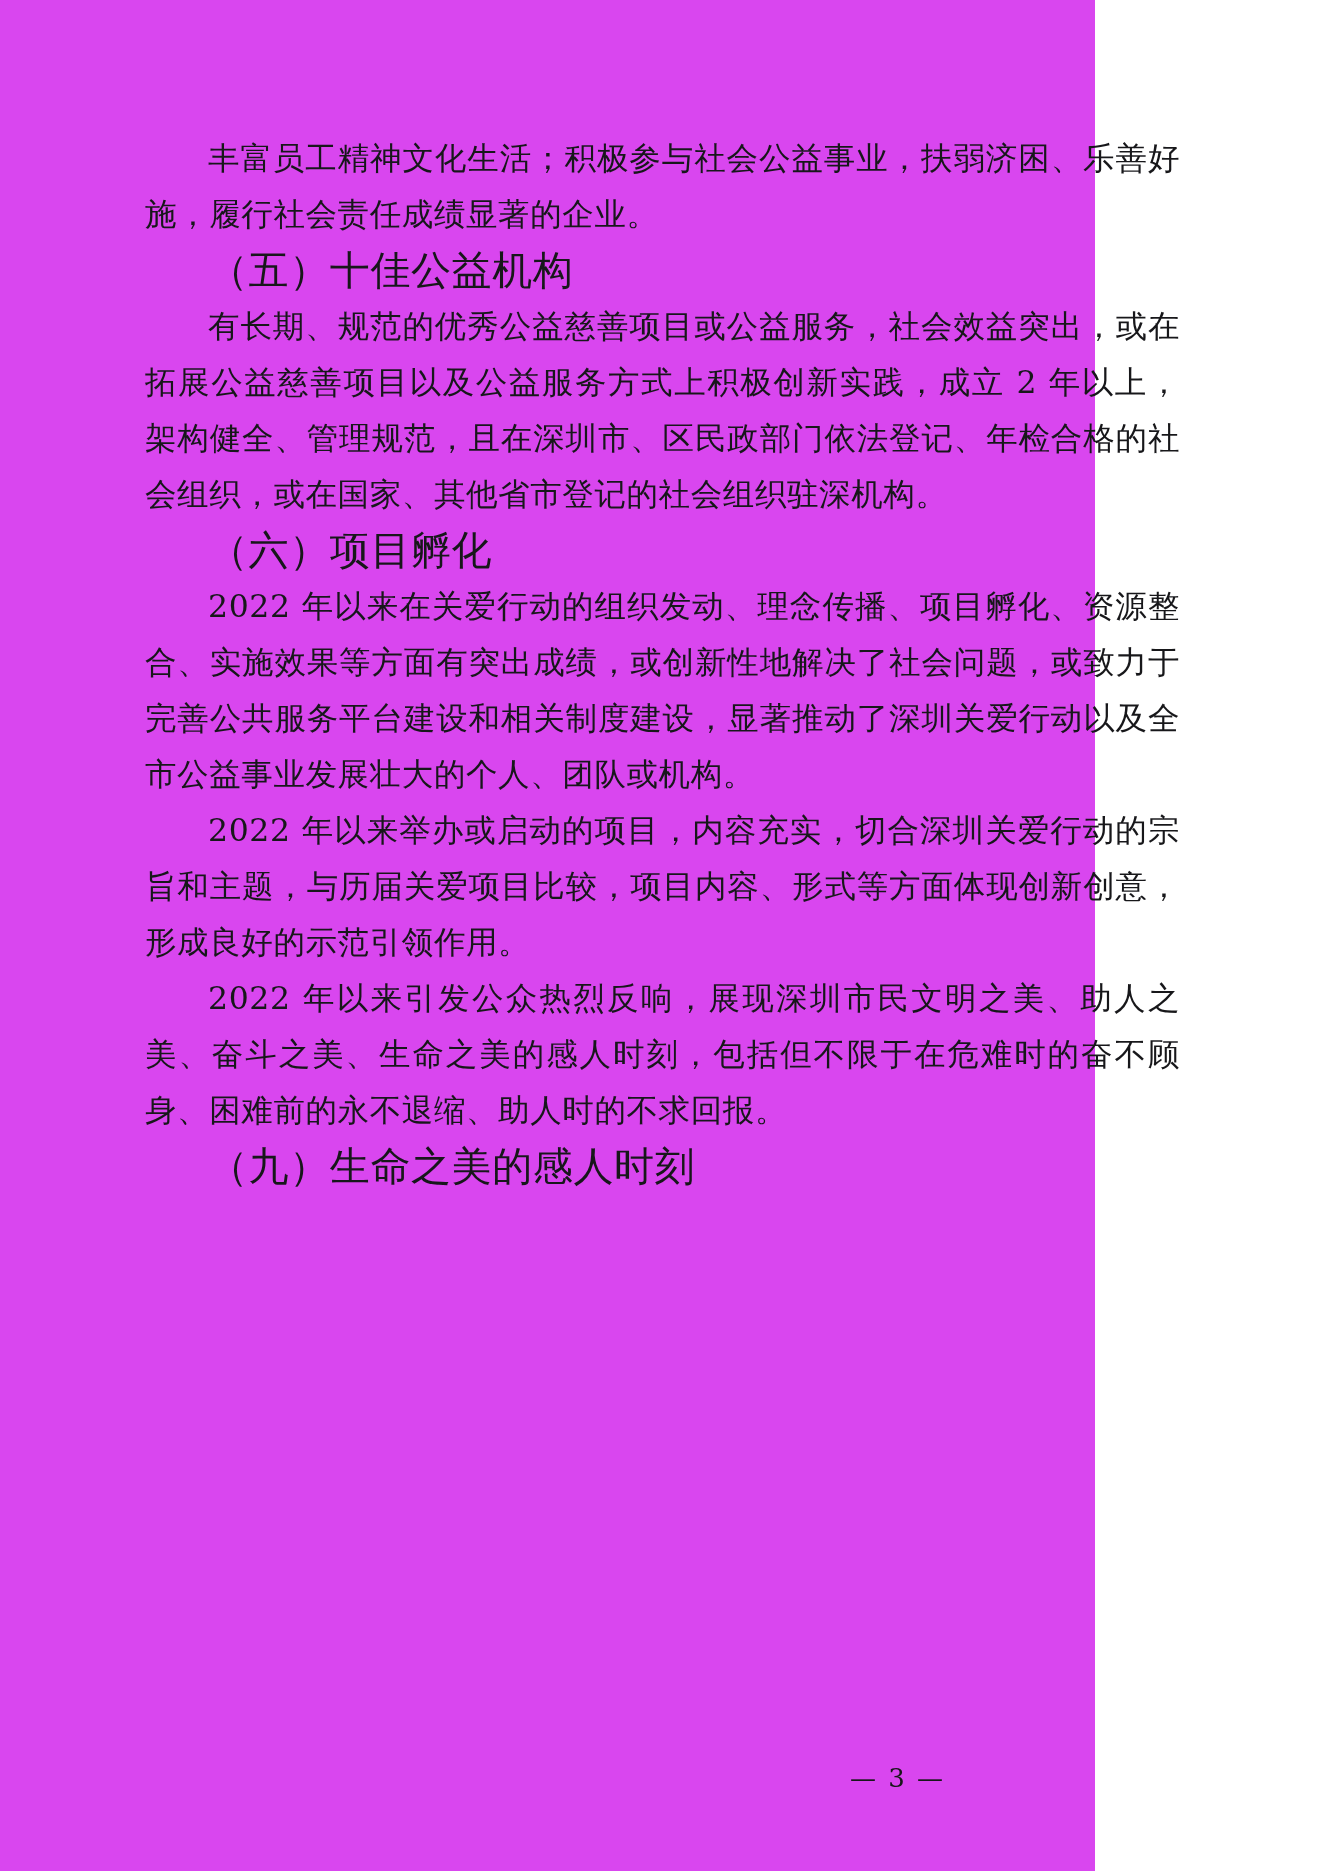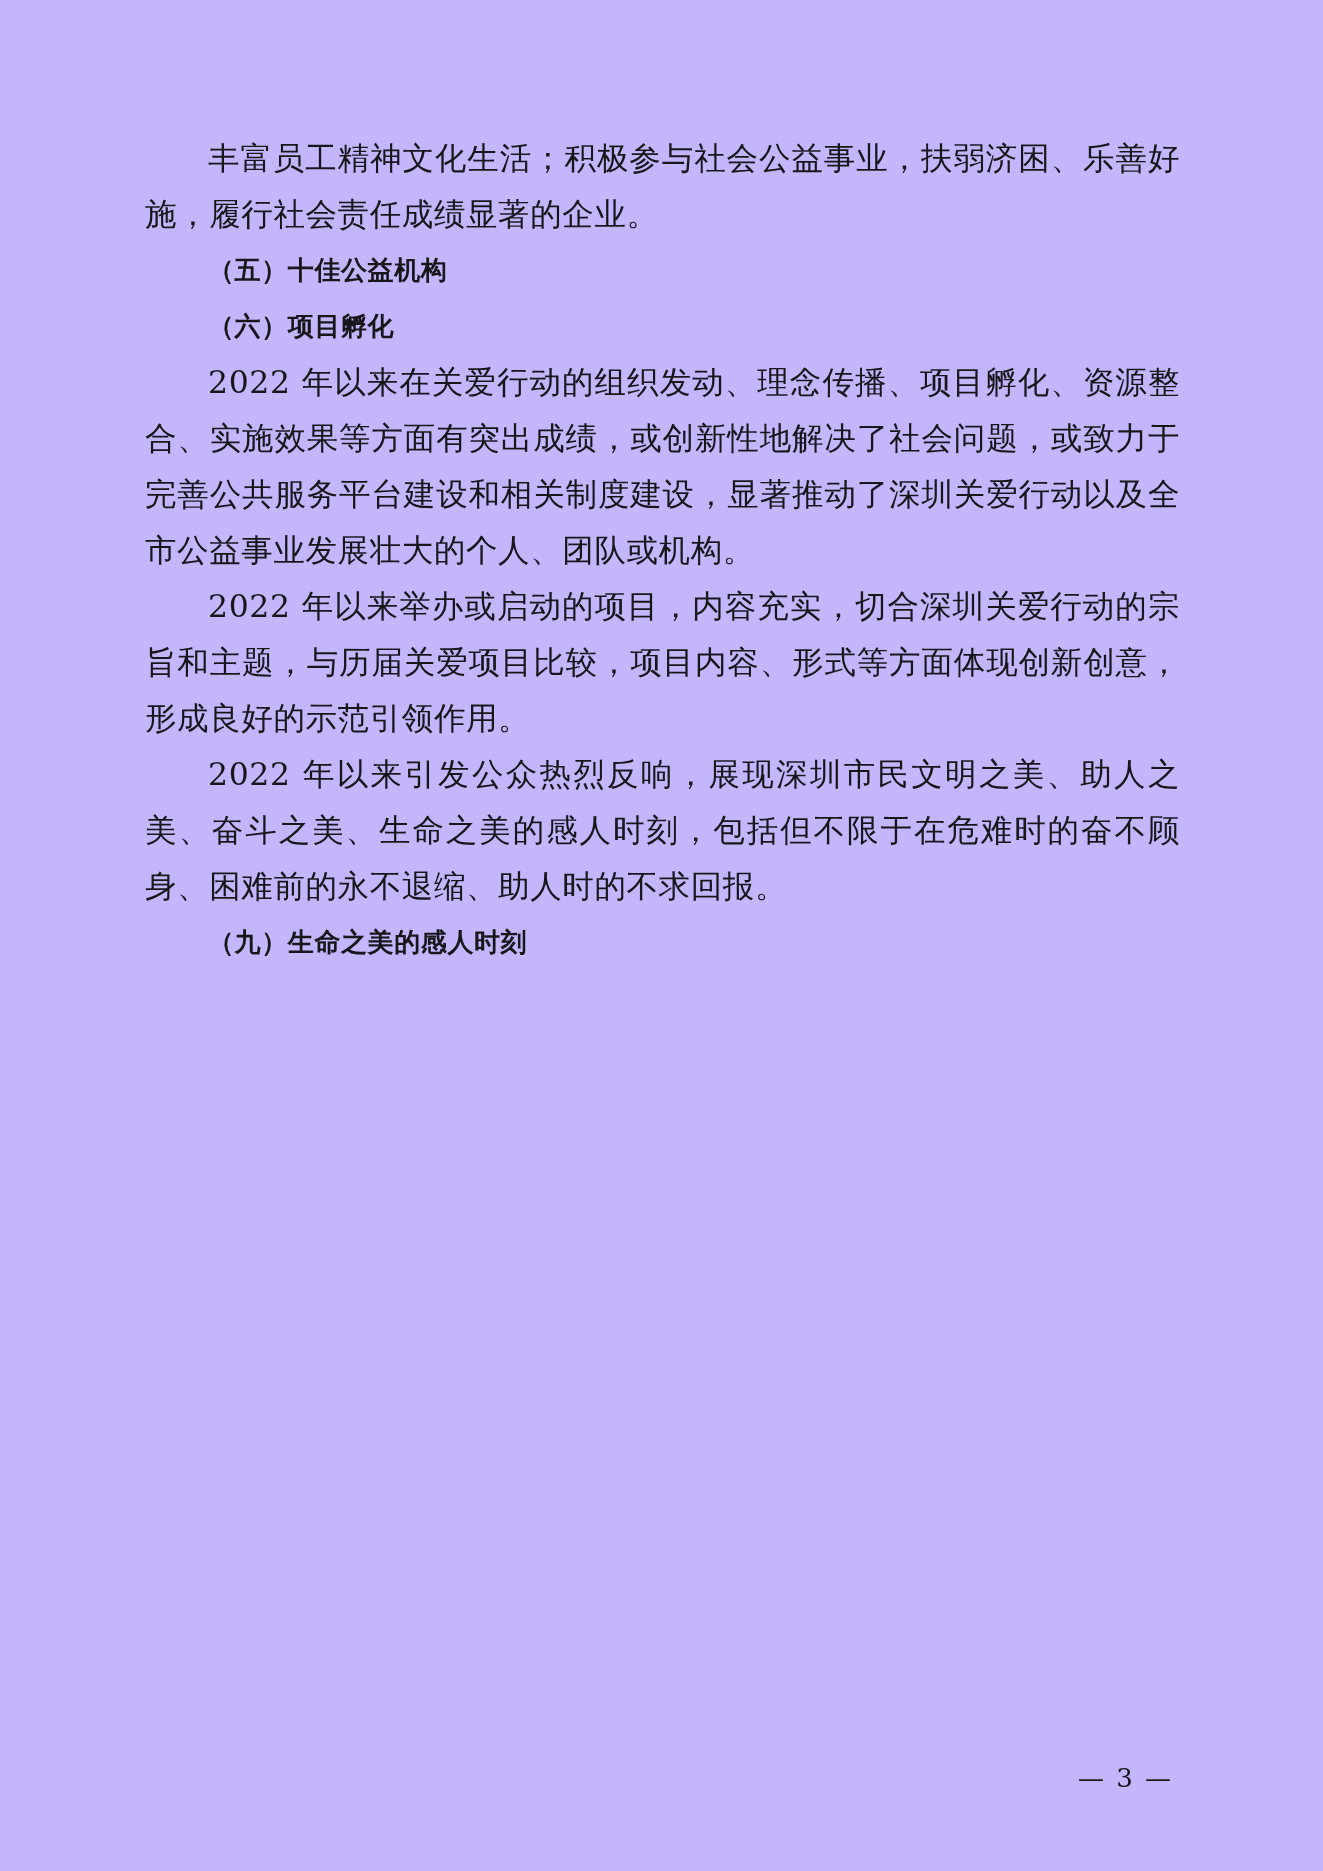--- a/index.html
+++ b/index.html
@@ -12,23 +12,23 @@
     height: 1871px;
     font-family: "DejaVu Serif", "Liberation Serif", serif;
     color: #1a1a1a;
     position: relative;
     overflow: hidden;
   }
   .page {
     position: absolute;
     left: 0;
     top: 0;
-    width: 1323px;
+    width: 1095px;
     height: 1871px;
-    background: #c4b5fd;
+    background: #d946ef;
   }
   .content {
     position: absolute;
     left: 145px;
     top: 130px;
     width: 1035px;
   }
   .para {
     font-size: 31.5px;
     line-height: 56px;
@@ -36,27 +36,27 @@
     text-align: justify;
     text-justify: inter-ideograph;
     margin: 0 0 0 0;
     color: #17171a;
     font-family: "DejaVu Serif", "Liberation Serif", serif;
   }
   .indent {
     text-indent: 63px;
   }
   .heading {
-    font-size: 26px;
+    font-size: 40px;
     line-height: 56px;
     letter-spacing: 0.6px;
     text-indent: 63px;
     margin: 0;
     color: #17171a;
-    font-weight: 700;
+    font-weight: 400;
     font-family: "DejaVu Serif", "Liberation Serif", serif;
   }
   .page-number {
     position: absolute;
     right: 150px;
     bottom: 78px;
     font-size: 26px;
     letter-spacing: 2px;
     color: #17171a;
     font-family: "DejaVu Serif", "Liberation Serif", serif;
@@ -65,20 +65,21 @@
 </head>
 <body>
 
 <div class="page">
   <div class="content">
 
     <p class="para indent">丰富员工精神文化生活；积极参与社会公益事业，扶弱济困、乐善好施，履行社会责任成绩显著的企业。</p>
 
     <p class="heading">（五）十佳公益机构</p>
 
+    <p class="para indent">有长期、规范的优秀公益慈善项目或公益服务，社会效益突出，或在拓展公益慈善项目以及公益服务方式上积极创新实践，成立 2 年以上，架构健全、管理规范，且在深圳市、区民政部门依法登记、年检合格的社会组织，或在国家、其他省市登记的社会组织驻深机构。</p>
 
     <p class="heading">（六）项目孵化</p>
 
     <p class="para indent">2022 年以来在关爱行动的组织发动、理念传播、项目孵化、资源整合、实施效果等方面有突出成绩，或创新性地解决了社会问题，或致力于完善公共服务平台建设和相关制度建设，显著推动了深圳关爱行动以及全市公益事业发展壮大的个人、团队或机构。</p>
 
 
     <p class="para indent">2022 年以来举办或启动的项目，内容充实，切合深圳关爱行动的宗旨和主题，与历届关爱项目比较，项目内容、形式等方面体现创新创意，形成良好的示范引领作用。</p>
 
 
     <p class="para indent">2022 年以来引发公众热烈反响，展现深圳市民文明之美、助人之美、奋斗之美、生命之美的感人时刻，包括但不限于在危难时的奋不顾身、困难前的永不退缩、助人时的不求回报。</p>

